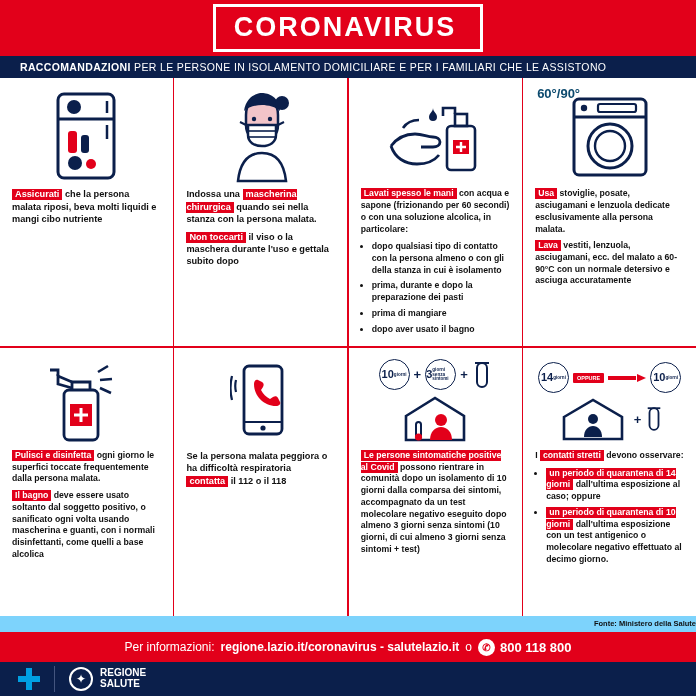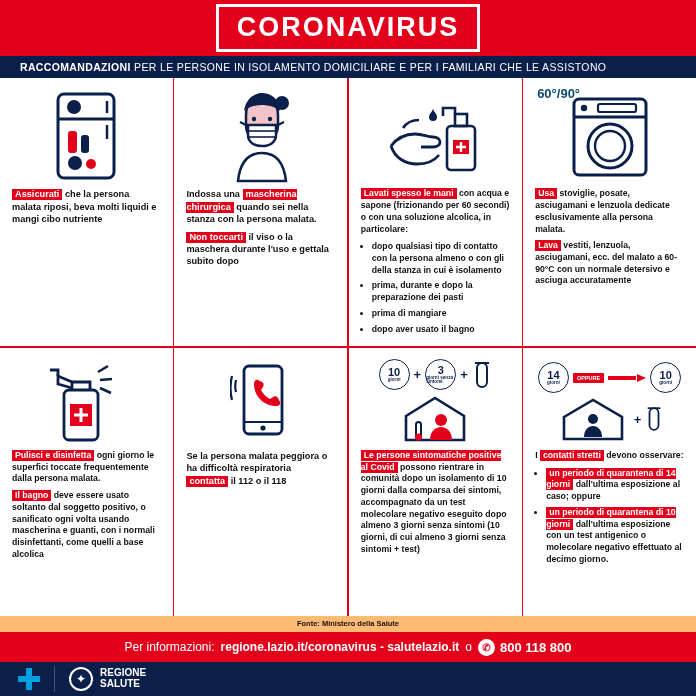--- a/index.html
+++ b/index.html
@@ -17,21 +17,21 @@
   }
   
   .header {
     background: #e2001a;
     height: 75px;
     display: flex; align-items: center; justify-content: center;
     position: relative;
   }
   .title-box {
     border: 3px solid #ffffff;
-    padding: 5px 18px 6px 18px;
+    padding: 5px 24px 6px 18px;
   }
   .title-box .title {
     color: #ffffff;
     font-size: 27px;
     font-weight: bold;
     letter-spacing: 2px;
   }
   .subbar {
     background: #0b1f4b;
     height: 29px;
@@ -82,22 +82,22 @@
     padding: 0 3px 1px 3px;
     font-weight: bold;
   }
   .txt ul { margin: 3px 0 0 11px; }
   .txt li { margin-bottom: 3px; }
   .txt li::marker { font-size: 9px; }
   .small { font-size: 8.7px; }
 
   
   .source {
-    background: #fdba74;
-    text-align: center;
+    background: #7dd3fc;
+    text-align: right;
     font-size: 7.5px;
     font-weight: bold;
     color: #111;
     padding: 3px 0 4px 0;
   }
   .contact {
     background: #e2001a;
     height: 40px;
     display: flex; align-items: center; justify-content: center;
     color: #fff;
@@ -139,21 +139,21 @@
     width: 24px; height: 24px; border-radius: 50%;
     border: 2px solid #fff; display:flex; align-items:center; justify-content:center;
   }
   .reglogo span { color:#fff; font-size: 12px; }
 
   
   .badge-row { display: flex; align-items: center; gap: 4px; justify-content: center; }
   .circ {
     width: 31px; height: 31px; border-radius: 50%;
     border: 1.6px solid #0b1f4b;
-    display: flex; flex-direction: column; align-items: center; justify-content: center;
+    display: flex; flex-direction: row; align-items: center; justify-content: center;
     color: #0b1f4b; font-weight: bold; line-height: 1;
   }
   .circ .n { font-size: 11px; }
   .circ .u { font-size: 4.6px; }
   .plus { color: #0b1f4b; font-size: 13px; font-weight: bold; }
   .oppure {
     background: #e2001a; color: #fff; font-size: 5.5px; font-weight: bold;
     padding: 2px 4px; border-radius: 1px;
   }
   .arrow-red {

